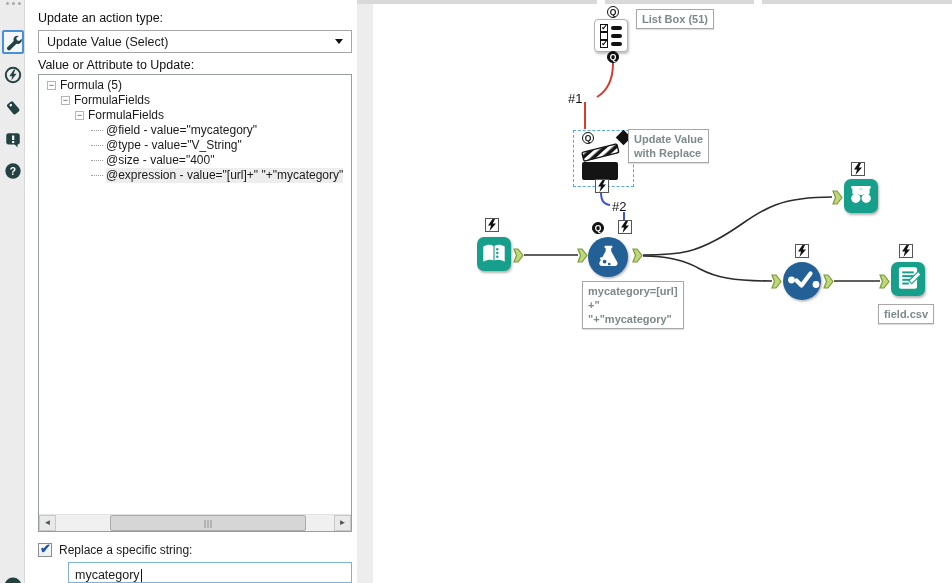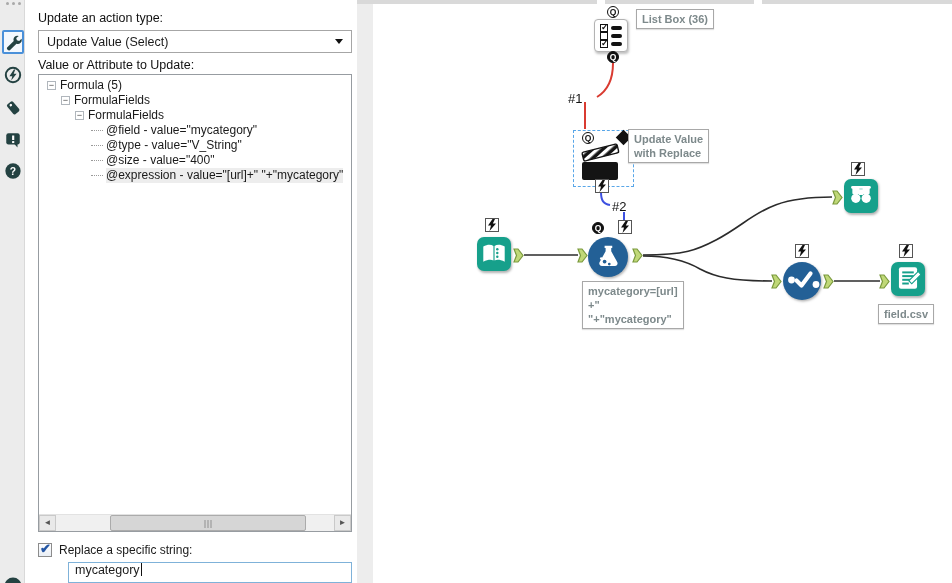--- a/index.html
+++ b/index.html
@@ -26,21 +26,21 @@
   .trow .lbl.hl { background:#ededed; }
   .hscroll { position:absolute; left:0; bottom:0; width:312px; height:17px; background:#f0f0f0; border-top:1px solid #e2e2e2; display:flex; }
   .harrow { width:17px; height:16px; background:#e9e9e9; border:1px solid #c9c9c9; color:#555; font-size:8px; line-height:14px; text-align:center; }
   .htrack { flex:1; position:relative; }
   .hthumb { position:absolute; left:54px; top:0; width:196px; height:16px; background:#d6d6d6; border:1px solid #ababab; border-radius:2px; }
   .hthumb .grip { position:absolute; left:50%; top:4px; transform:translateX(-50%); display:flex; gap:2px; }
   .hthumb .grip i { width:1px; height:8px; background:#8f8f8f; }
   .chkrow { position:absolute; left:12px; top:543px; display:flex; align-items:center; gap:7px; }
   .chk { width:14px; height:14px; border:1px solid #8c8c8c; background:linear-gradient(#fefefe,#e9eef5); position:relative; }
   .chk .mark { position:absolute; left:1px; top:-3px; color:#2456a4; font-size:13px; font-weight:bold; }
-  .txtinput { position:absolute; left:42px; top:562px; width:284px; height:21px; border:1px solid #7fb2d9; background:#fff; display:flex; align-items:flex-start; padding:0 6px; font-size:12.5px; }
+  .txtinput { position:absolute; left:42px; top:562px; width:284px; height:21px; border:1px solid #7fb2d9; background:#fff; display:flex; align-items:flex-end; padding:0 6px; font-size:12.5px; }
   .caret { width:1px; height:13px; background:#111; margin-left:1px; }
 
   
   .vsep { position:absolute; left:357px; top:0; width:16px; height:583px; background:#ededed; }
   .canvas { position:absolute; left:373px; top:0; width:579px; height:583px; background:#fff; }
   .topstrip { position:absolute; left:357px; top:0; width:595px; height:4px; background:#d9d9d9; }
   .topstrip .gap { position:absolute; top:0; width:8px; height:4px; background:#fff; }
 
   .abs { position:absolute; }
   svg.wires { position:absolute; left:0; top:0; width:952px; height:583px; pointer-events:none; }
@@ -228,21 +228,21 @@
   <span class="lbrow">
       <span class="lbchk"></span>
       <span class="lbbar"></span>
     </span>
   <span class="lbrow">
       <span class="lbchk c"></span>
       <span class="lbbar"></span>
     </span>
 </div>
 <div class="abs q-anchor q-dark" style="left:607px; top:51px;">Q</div>
-<div class="abs ann" style="left:636px; top:9px;">List Box (36)</div>
+<div class="abs ann" style="left:636px; top:9px;">List Box (51)</div>
 
 <div class="abs wlabel" style="left:568px; top:91px;">#1</div>
 
 <div class="abs sel-rect" style="left:573px; top:130px; width:61px; height:57px;"></div>
 <div class="abs q-anchor q-light" style="left:582px; top:132px;">Q</div>
 <div class="abs diamond" style="left:618px; top:132px;"></div>
 <div class="abs" style="left:577px; top:139px;">
   <span>
     <svg width="52" height="46" viewBox="0 0 52 46">
       <defs>

